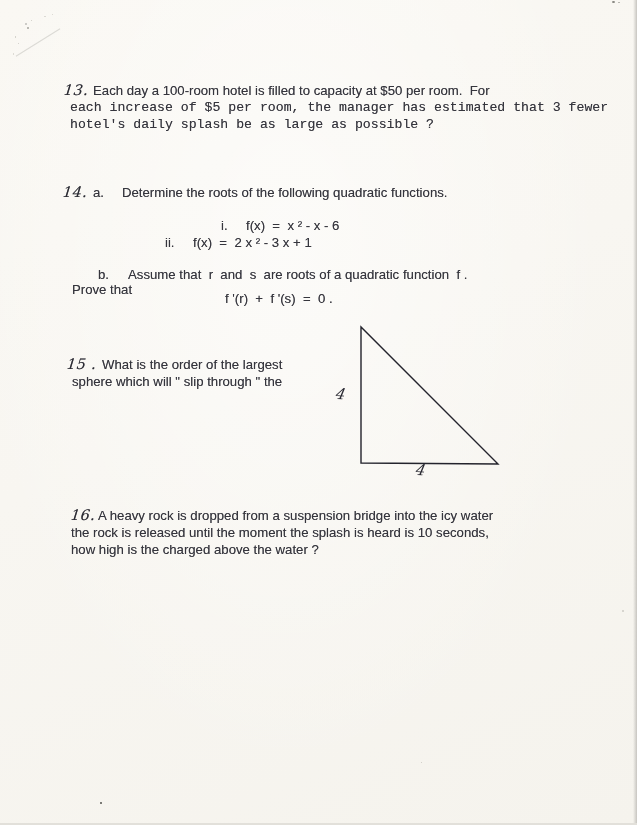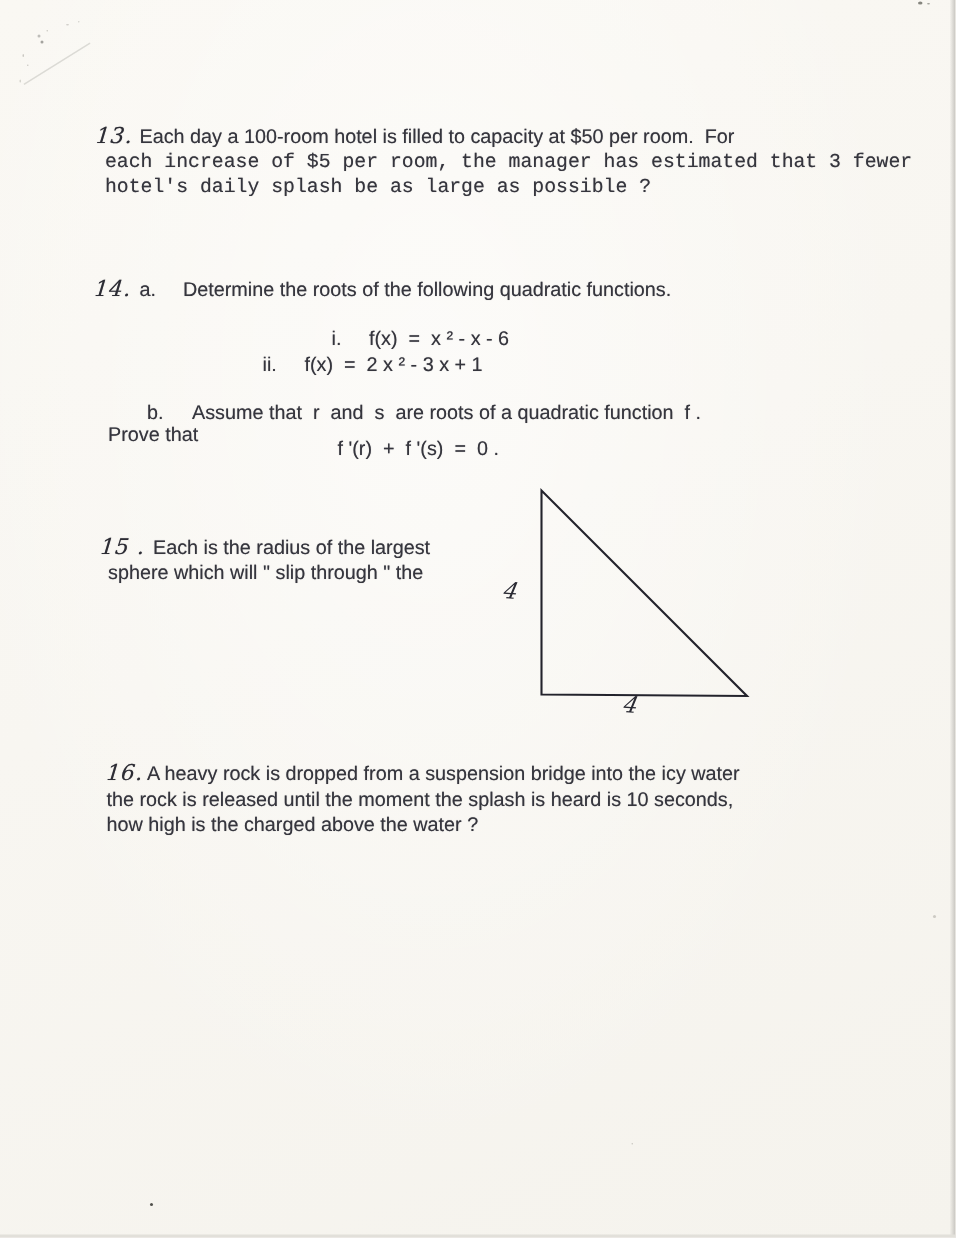--- a/index.html
+++ b/index.html
@@ -93,28 +93,28 @@
 
   <section class="prob" style="left:64px; top:82px; width:490px;">
     <div class="line"><span class="num w13">13.</span><span>Each day a 100-room hotel is filled to capacity at $50 per room.  For</span></div>
     <div class="line ind6">each increase of $5 per room, the manager has estimated that 3 fewer</div>
     <div class="line ind6">hotel's daily splash be as large as possible ?</div>
   </section>
 
   <div class="absline" style="left:63px; top:184px;"><span class="num w14">14.</span><span class="sublabel alabel">a.</span><span>Determine the roots of the following quadratic functions.</span></div>
 
   <div class="absline" style="left:178px; top:217px;margin-left:43px;"><span class="sublabel ilabel">i.</span><span>f(x)  =  x ² - x - 6</span></div>
-  <div class="absline" style="left:175px; top:234px;"><span class="sublabel iilabel">ii.</span><span>f(x)  =  2 x ² - 3 x + 1</span></div>
+  <div class="absline" style="left:165px; top:234px;"><span class="sublabel iilabel">ii.</span><span>f(x)  =  2 x ² - 3 x + 1</span></div>
 
   <div class="absline" style="left:98px; top:266px;"><span class="sublabel blabel">b.</span><span>Assume that  r  and  s  are roots of a quadratic function  f .</span></div>
   <div class="absline" style="left:72px; top:281px;">Prove that</div>
   <div class="absline" style="left:225px; top:290px;">f '(r)  +  f '(s)  =  0 .</div>
 
   <section class="prob" style="left:67px; top:356px; width:250px;">
-    <div class="line"><span class="num w15">15 .</span><span>Each is the radius of the largest</span></div>
+    <div class="line"><span class="num w15">15 .</span><span>What is the order of the largest</span></div>
     <div class="line ind5">sphere which will " slip through " the</div>
   </section>
 
   <svg class="figure-svg" width="185" height="165" viewBox="0 0 185 165">
     <polygon points="31,7 31,143 168,144" fill="none" stroke="#23232c" stroke-width="1.4" stroke-linejoin="miter"></polygon>
   </svg>
   <span class="leg-label" style="left:336px; top:385px;">4</span>
   <span class="leg-label" style="left:416px; top:461px;">4</span>
 
   <section class="prob" style="left:71px; top:507px; width:500px;">

